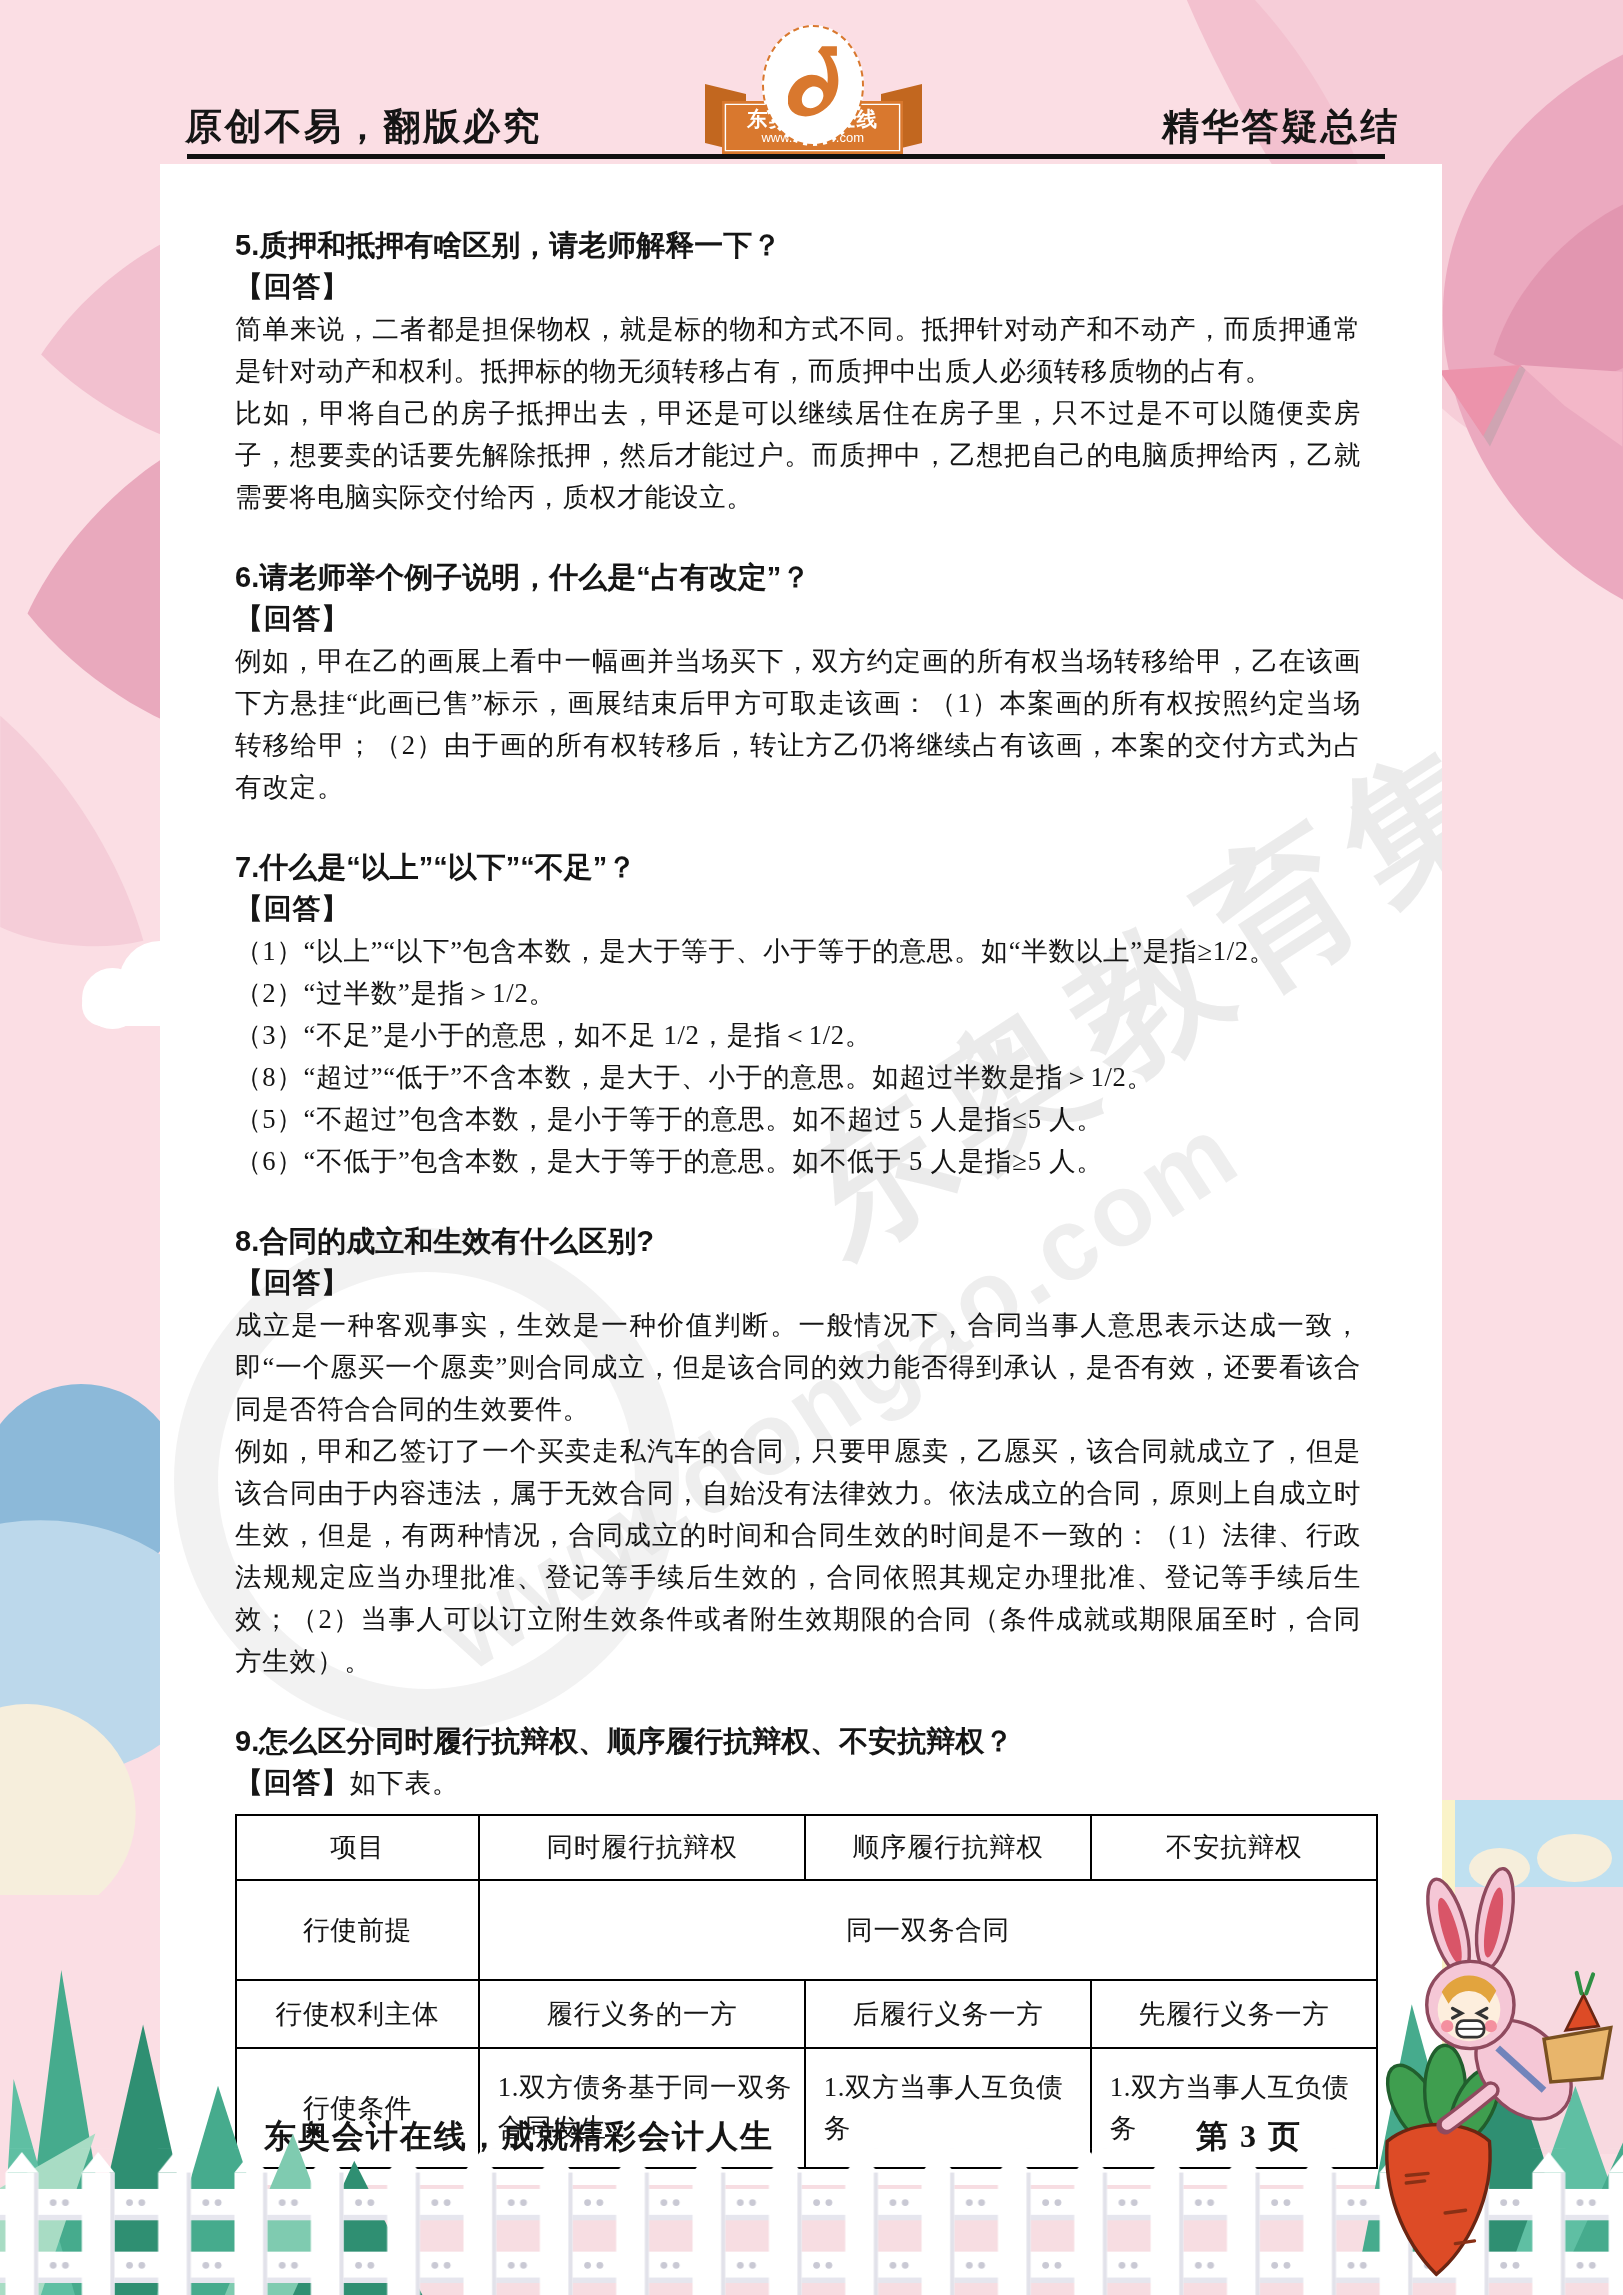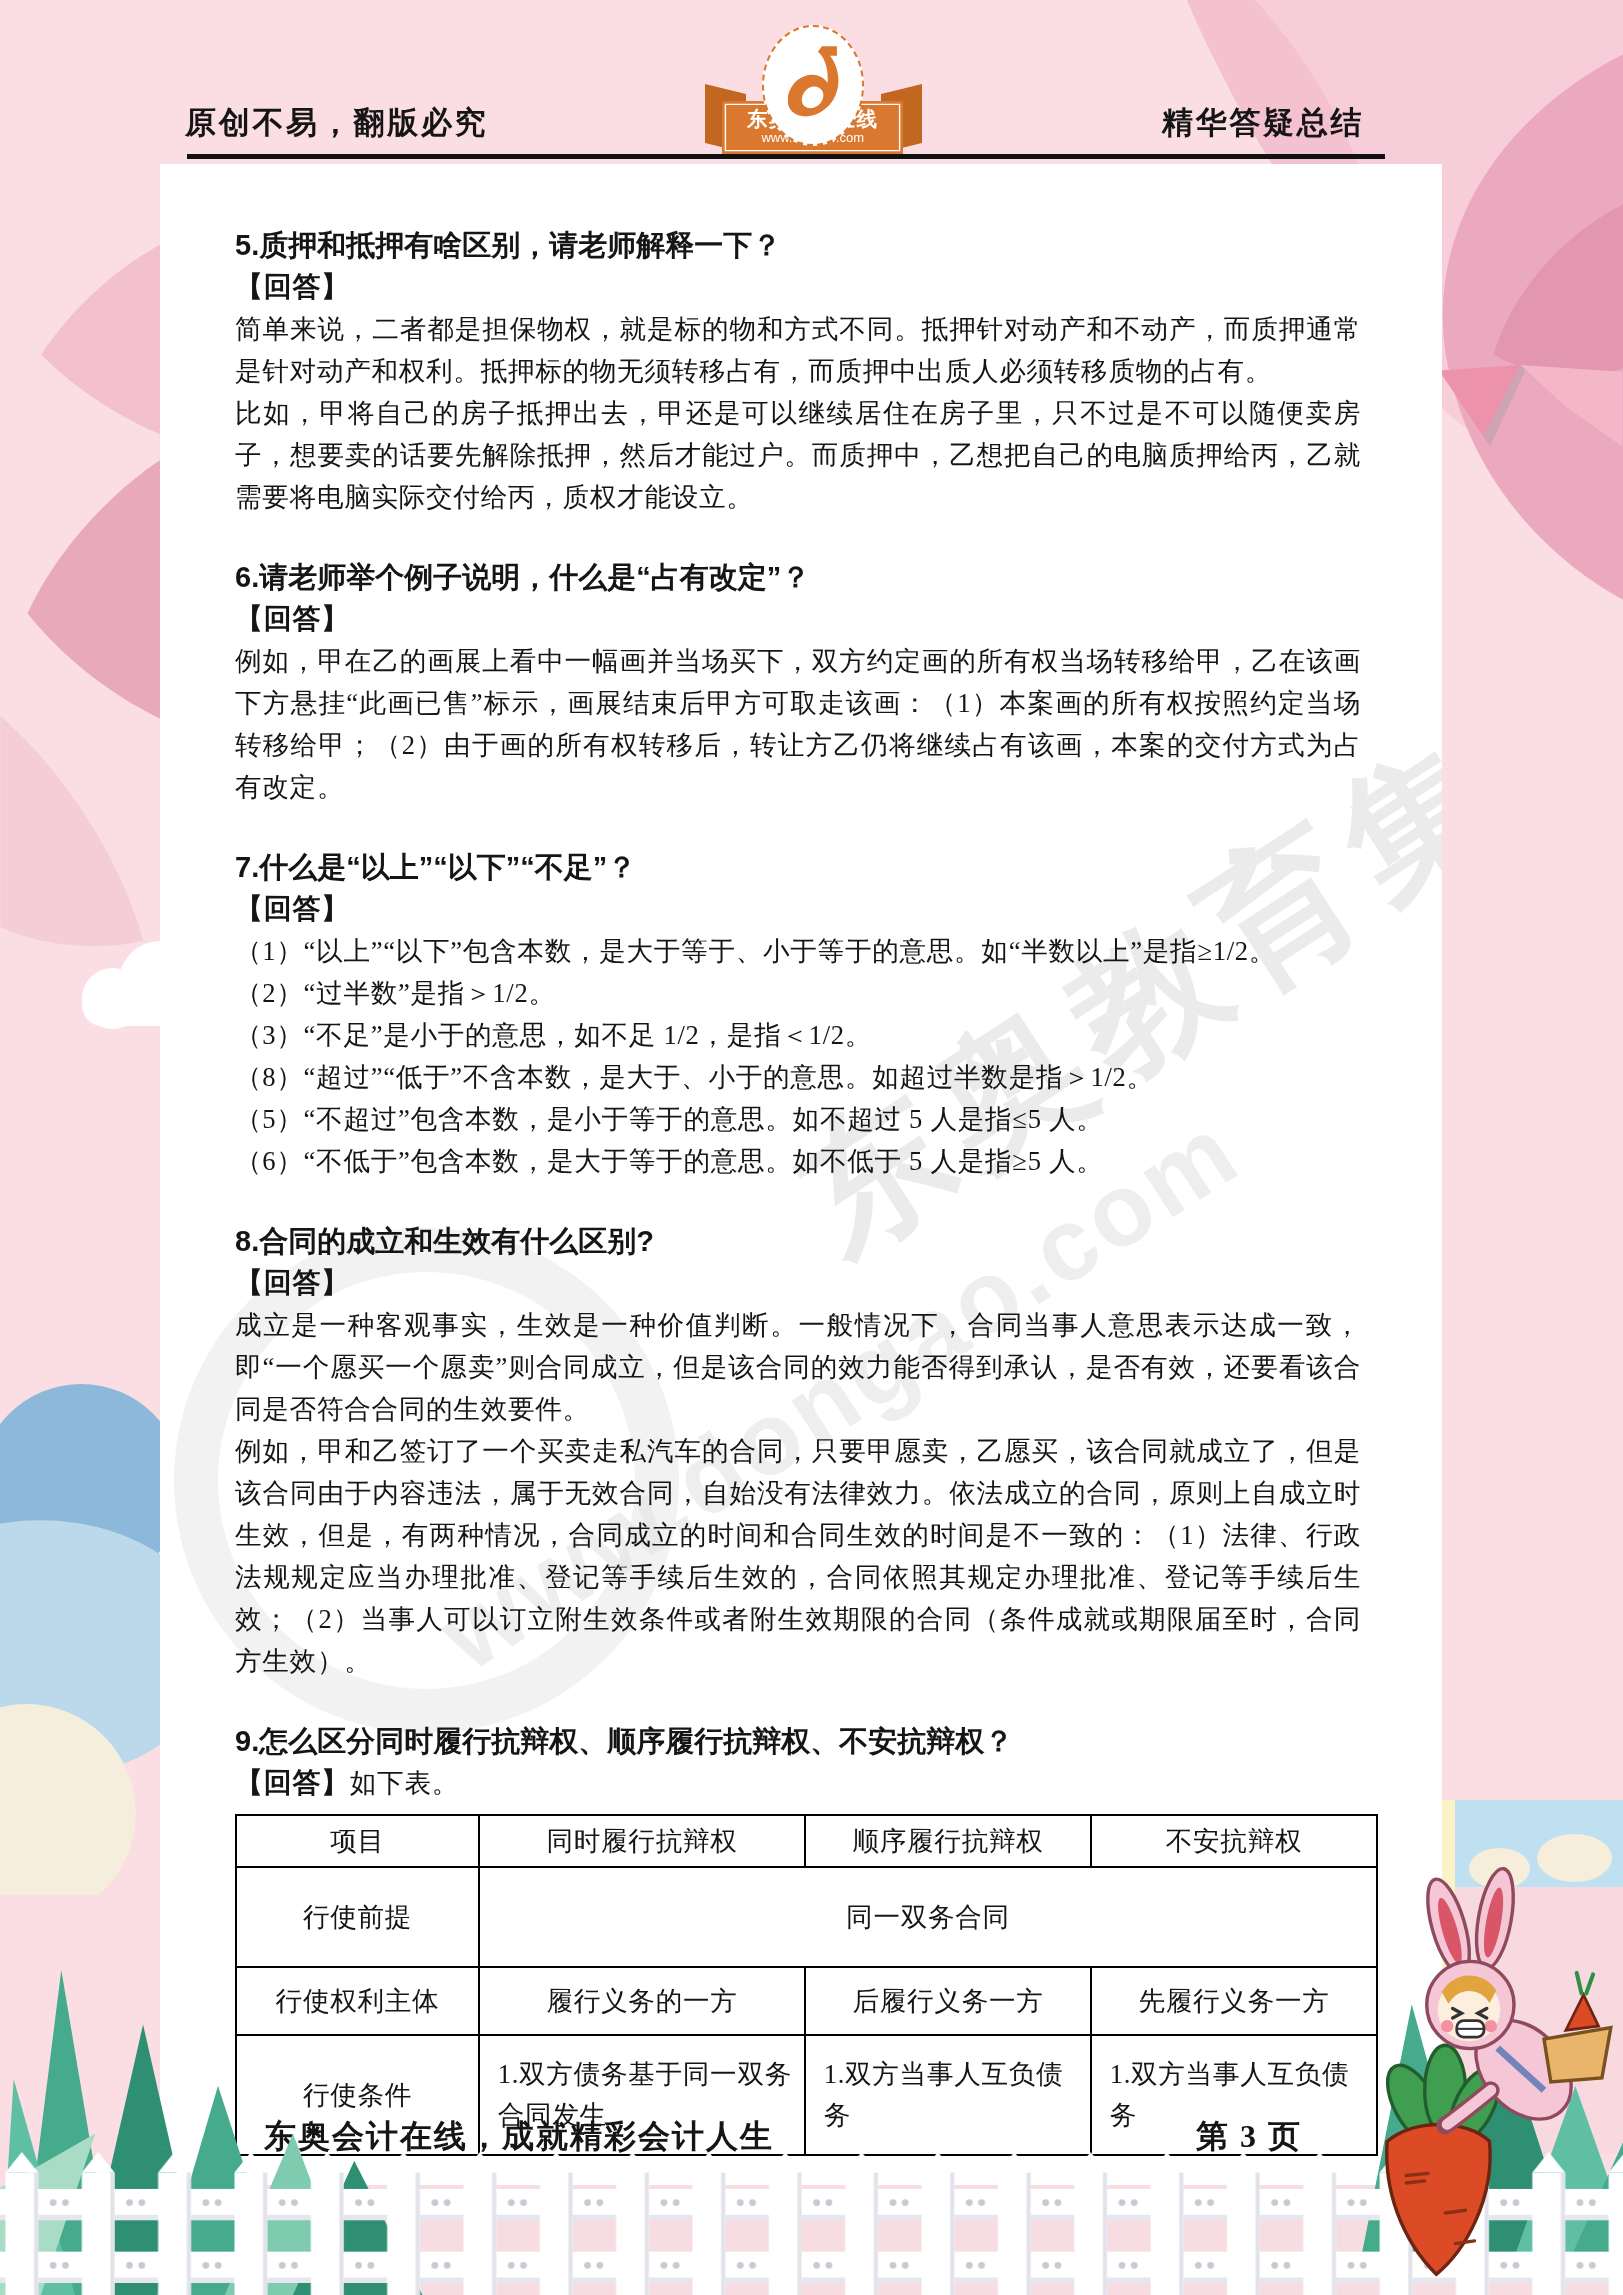--- a/index.html
+++ b/index.html
@@ -23,21 +23,21 @@
   
   .page{position:absolute;left:160px;top:164px;width:1282px;height:2132px;background:#ffffff;z-index:2;overflow:hidden;}
   
   .wm{position:absolute;color:#d9d9d9;opacity:.5;white-space:nowrap;pointer-events:none;z-index:1;font-weight:bold;}
   .wm-brand{left:600px;top:968px;font-size:147px;letter-spacing:15px;transform:rotate(-33deg);transform-origin:left top;
             font-family:"Liberation Sans","DejaVu Sans",sans-serif;}
   .wm-site{left:259px;top:1432px;font-size:102px;letter-spacing:4.1px;transform:rotate(-33deg);transform-origin:left top;
            font-family:"Liberation Sans","DejaVu Sans",sans-serif;color:#dedede;}
   .wm-circle{left:13.6px;top:1064px;width:505px;height:505px;border:44px solid #e2e2e2;border-radius:50%;opacity:.45;}
   
-  .hdr{position:absolute;z-index:7;font-weight:bold;font-size:31px;letter-spacing:2.7px;}
+  .hdr{position:absolute;z-index:7;font-weight:bold;font-size:37px;letter-spacing:2.7px;}
   .hdr-left{left:185px;top:102px;}
   .hdr-right{left:1162px;top:102px;}
   .hdr-rule{position:absolute;left:187px;top:154px;width:1198px;height:4.8px;background:#111;z-index:7;}
   
   .logo{position:absolute;left:714px;top:20.5px;width:198px;height:143px;z-index:8;}
   .logo-oval{position:absolute;left:48px;top:4.1px;width:102px;height:121px;background:#fff;border:2px dashed #d9782e;border-radius:50%;z-index:3;}
   .logo-d{position:absolute;left:24px;top:19px;width:53px;height:74px;}
   .logo-ribbon{position:absolute;left:8.2px;top:80px;width:181px;height:53px;background:#d9782e;z-index:2;
                display:flex;flex-direction:column;align-items:center;justify-content:center;box-shadow:inset 0 0 0 2.7px #d9782e, inset 0 0 0 4.1px #fff;}
   .logo-title{color:#fff;font-size:20.5px;font-weight:bold;font-family:"Liberation Sans","DejaVu Sans",sans-serif;letter-spacing:1.4px;line-height:23px;}
@@ -48,21 +48,21 @@
   
   .content{position:absolute;left:75px;top:60px;width:1126px;z-index:2;font-size:26.6px;line-height:42px;
            text-align:justify;letter-spacing:0.7px;}
   .q-title{font-family:"Liberation Sans","DejaVu Sans",sans-serif;font-weight:bold;font-size:29px;letter-spacing:0;}
   .ans-label{font-weight:bold;font-size:28px;}
   .sec{margin:0 0 38px 0;}
   .sec p{margin:0;}
   
   table.cmp{border-collapse:collapse;width:1142px;margin-top:9.5px;table-layout:fixed;}
   table.cmp th,table.cmp td{border:2px solid #000;font-weight:normal;font-size:26.6px;text-align:center;vertical-align:middle;padding:4.1px 6.8px;}
-  table.cmp tr.hrow th{height:52px;margin-left:48px;}
+  table.cmp tr.hrow th{height:65px;margin-left:48px;}
   table.cmp tr.r2 td{height:100px;}
   table.cmp tr.r3 td{height:68px;}
   table.cmp tr.r4 td{height:120px;}
   table.cmp td.lft{text-align:left;padding-left:17.7px;line-height:41px;border-radius:11px;}
   table.cmp{border:2.7px solid #000;}
   
   .footer{position:absolute;left:104px;top:1951px;width:1038px;display:flex;justify-content:space-between;z-index:2;
           font-weight:bold;font-size:32px;letter-spacing:2px;}
   
   .bottom-strip{position:absolute;left:0;top:2185px;width:1623px;height:110px;background:#f7dde2;z-index:3;}

